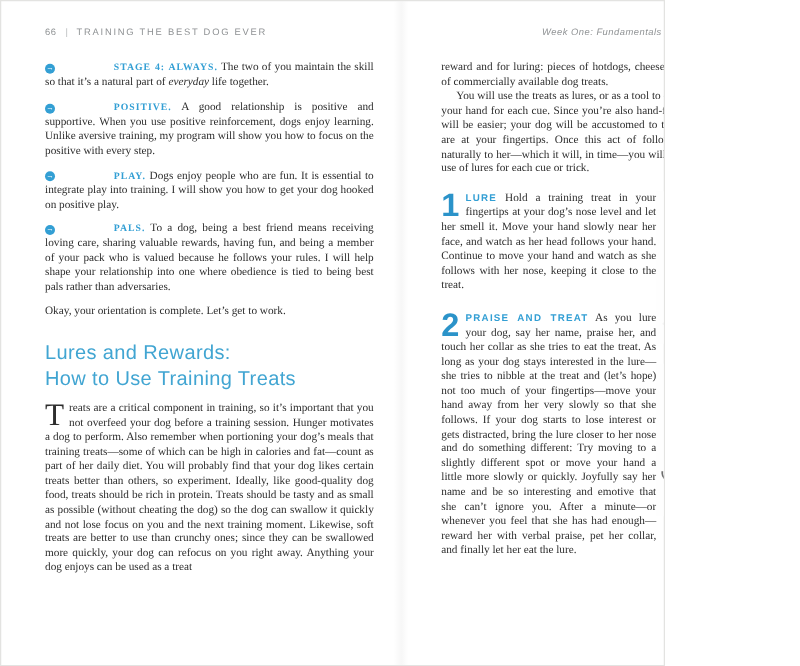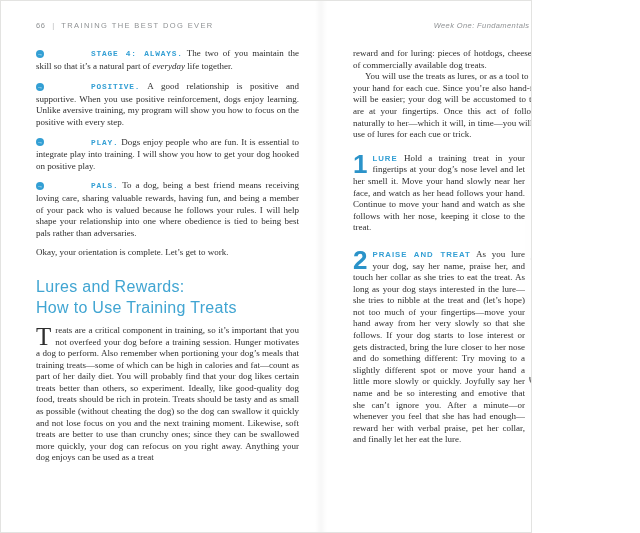--- a/index.html
+++ b/index.html
@@ -38,21 +38,21 @@
   .stage-para { margin-bottom:9px; }
   .bullet-para { margin-bottom:8px; }
 
   .bullet-icon {
     display:inline-block; width:8px; height:8px; border-radius:50%;
     background:#339fd4; color:#ffffff; font-size:6px; line-height:8px;
     text-align:center; font-family:"Liberation Sans", sans-serif;
     vertical-align:0.5px; margin-right:3px;
   }
   .bullet-label {
-    font-family:Liberation Mono, monospace; font-weight:bold;
+    font-family:Liberation Serif, serif; font-weight:bold;
     font-size:7.8px; color:#339fd4; letter-spacing:0.8px;padding-left:44px;
   }
   .okay-para { margin-top:7px; margin-bottom:17px; }
 
   .section-heading {
     font-family:"Liberation Sans", sans-serif; font-weight:normal;
     font-size:16px; line-height:21px; color:#41a5d2; letter-spacing:0.3px;
     margin-bottom:7px;
   }
   .section-heading .hl { display:block; }

